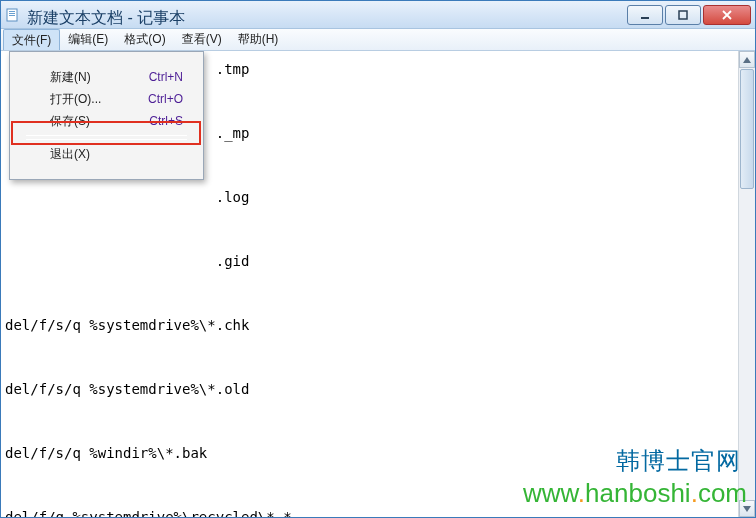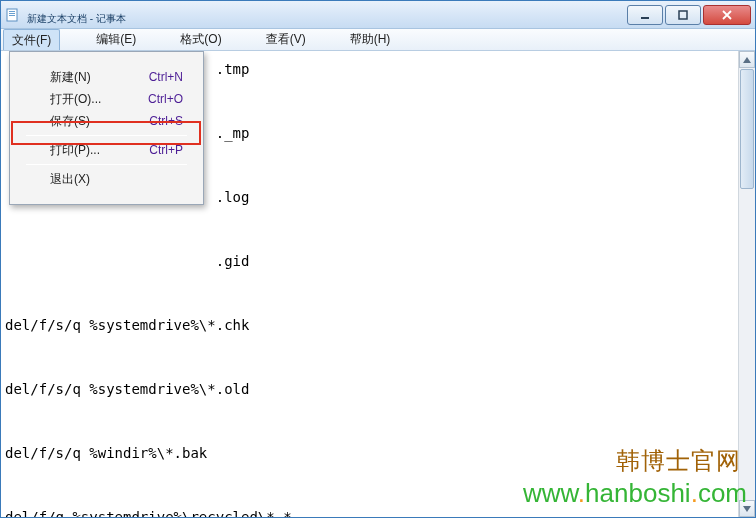--- a/index.html
+++ b/index.html
@@ -1,39 +1,39 @@
 <!DOCTYPE html>
 <html><head>
 <meta charset="utf-8">
 <style>
 * { margin: 0; padding: 0; box-sizing: border-box; }
 body { font-family: "Microsoft YaHei", "SimSun", sans-serif; font-size: 12px; background: #fff; width: 756px; height: 518px; overflow: hidden; position: relative; }
 .window { width: 756px; height: 518px; border: 1px solid #3a7aba; display: flex; flex-direction: column; }
 .titlebar { height: 28px; background: linear-gradient(to bottom, #e8f1fb 0%, #d7e6f7 50%, #c7dcf2 100%); display: flex; align-items: center; padding: 0 4px; border-bottom: 1px solid #a8c4e0; }
 .titlebar-icon { width: 16px; height: 16px; margin-right: 6px; display: inline-flex; align-items: center; justify-content: center; }
-.titlebar-text { flex: 1; color: #1a3f66; font-size: 10px; margin-top: 8px; }
+.titlebar-text { flex: 1; color: #1a3f66; font-size: 16px; margin-top: 8px; }
 .win-buttons { display: flex; gap: 0; }
 .win-btn { width: 36px; height: 20px; border: 1px solid #5a7fa8; border-radius: 3px; display: flex; align-items: center; justify-content: center; background: linear-gradient(to bottom, #f2f7fc, #d4e3f3); margin-left: 2px; cursor: pointer; }
 .win-btn.close { background: linear-gradient(to bottom, #e88b8b, #d44a3f); border-color: #a83030; width: 48px; }
 .win-btn svg { display: block; }
-.menubar { height: 22px; background: linear-gradient(to bottom, #fafcfe, #e8f0f9); border-bottom: 1px solid #b8cde2; display: flex; align-items: stretch; padding: 0 2px; gap: 28px; }
+.menubar { height: 22px; background: linear-gradient(to bottom, #fafcfe, #e8f0f9); border-bottom: 1px solid #b8cde2; display: flex; align-items: stretch; padding: 0 2px; }
 .menu-item { padding: 0 8px; display: flex; align-items: center; cursor: default; font-size: 12px; color: #222; }
 .menu-item.open { background: #cfe3f7; border: 1px solid #8fb4d9; border-bottom: none; border-radius: 2px 2px 0 0; }
 .content { flex: 1; position: relative; background: #fff; overflow: hidden; }
 .text-area { position: absolute; left: 0; top: 0; right: 18px; bottom: 0; padding: 2px 4px; font-family: "SimSun", "NSimSun", monospace; font-size: 14px; line-height: 32px; white-space: pre; color: #000; }
 .dropdown { position: absolute; left: 8px; top: 0; width: 195px; background: #f4f4f4; border: 1px solid #9aa7b7; box-shadow: 2px 3px 6px rgba(0,0,0,0.3); padding: 14px; z-index: 10; }
 .dd-item { height: 22px; display: flex; align-items: center; padding: 0 6px 0 26px; font-size: 12px; color: #222; cursor: default; position: relative; }
 .dd-item .shortcut { margin-left: auto; color: #4c1d95; }
 .dd-sep { height: 1px; background: #c8c8c8; margin: 3px 2px; border-bottom: 1px solid #fff; }
 .highlight-box { position: absolute; border: 2px solid #e03020; pointer-events: none; z-index: 11; }
 .scrollbar-v { position: absolute; right: 0; top: 0; bottom: 0; width: 17px; background: #eef1f5; border-left: 1px solid #d0d7de; }
 .sb-btn { height: 17px; background: linear-gradient(to bottom, #f7fafd, #dde6ef); border: 1px solid #b5c2d0; display: flex; align-items: center; justify-content: center; }
 .sb-btn.down { position: absolute; bottom: 0; left: 0; right: 0; }
 .sb-thumb { position: absolute; left: 1px; right: 1px; top: 18px; height: 120px; background: linear-gradient(to right, #e2ecf6, #c7d9eb); border: 1px solid #9db5cd; border-radius: 2px; }
-.watermark { position: absolute; right: 14px; bottom: 40px; color: #a16207; font-size: 24px; font-weight: 500; z-index: 5; pointer-events: none; letter-spacing: 1px; }
+.watermark { position: absolute; right: 14px; bottom: 40px; color: #0369a1; font-size: 24px; font-weight: 500; z-index: 5; pointer-events: none; letter-spacing: 1px; }
 .watermark-url { position: absolute; right: 8px; bottom: 8px; color: #35b536; font-size: 26px; z-index: 5; pointer-events: none; }
 .watermark-url .dot { color: #f59a1f; }
 </style>
 </head>
 <body>
 
 <div class="window">
 
   <div class="titlebar">
     <span class="titlebar-icon">
@@ -107,24 +107,20 @@
       </div>
       <div class="dd-item">
         <span>打开(O)...</span>
         <span class="shortcut">Ctrl+O</span>
       </div>
       <div class="dd-item">
         <span>保存(S)</span>
         <span class="shortcut">Ctrl+S</span>
       </div>
       <div class="dd-sep"></div>
-      <div class="dd-item">
-        <span>打印(P)...</span>
-        <span class="shortcut">Ctrl+P</span>
-      </div>
       <div class="dd-sep"></div>
       <div class="dd-item">
         <span>退出(X)</span>
         <span class="shortcut"></span>
       </div>
     </div>
 
     <div class="highlight-box" style="left:10px; top:70px; width:190px; height:24px;"></div>
 
     <div class="scrollbar-v">

